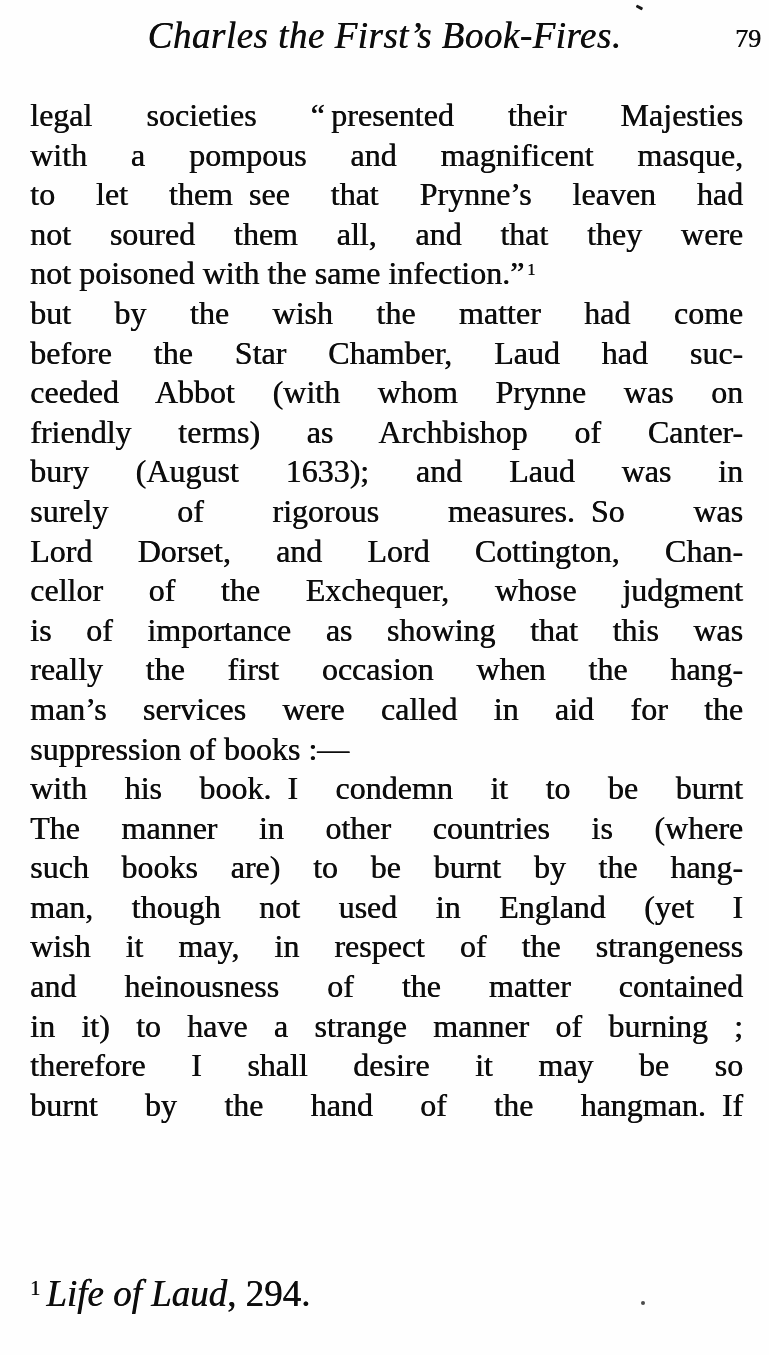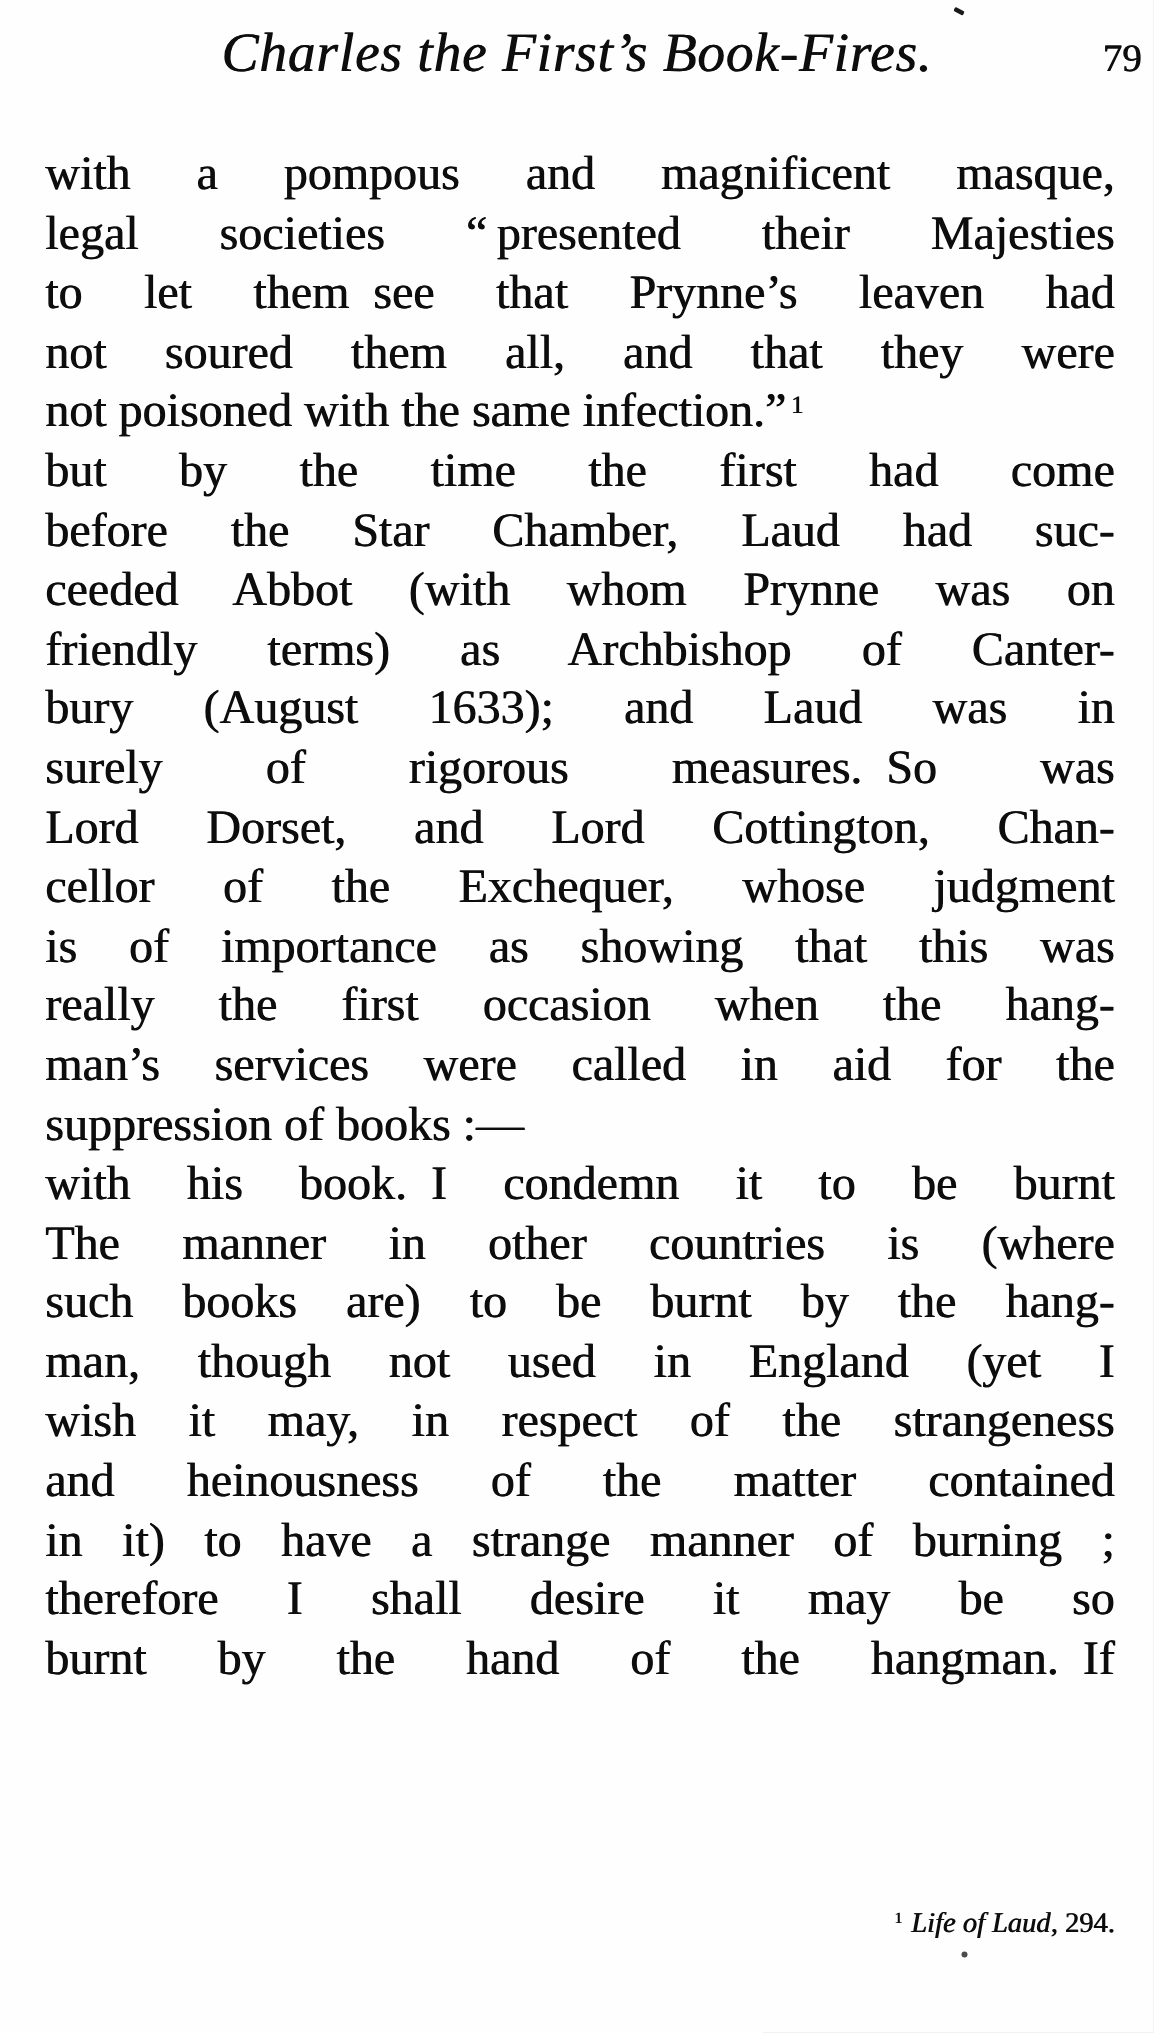--- a/index.html
+++ b/index.html
@@ -58,22 +58,22 @@
     position:relative;
     top:-0.55em;
     margin-left:3px;
     text-shadow:0.5px 0 0 currentColor;
   }
   
   .footnote {
     position:absolute;
     left:30px; top:1272px;
     width:713px;
-    text-align:right;
-    font-size:19px;
+    text-align:left;
+    font-size:37px;
     text-shadow:0.5px 0 0 currentColor;
   }
   .footnote .work { font-style:italic; }
   .footnote sup.fnmark {
     font-size:0.55em;
     vertical-align:baseline;
     position:relative;
     top:-0.55em;
     margin-right:6px;
   }
@@ -103,29 +103,29 @@
   <div class="speck-top"></div>
 
   <div class="header">
     <span class="title">Charles the First’s Book-Fires.</span>
     <span class="pagenum">79</span>
   </div>
 
   <div class="textblock">
 
     <div>
+      <div class="line">legal societies “ presented their Majesties</div>
       <div class="line">with a pompous and magnificent masque,</div>
-      <div class="line">legal societies “ presented their Majesties</div>
       <div class="line">to let them see that Prynne’s leaven had</div>
       <div class="line">not soured them all, and that they were</div>
       <div class="line plast"><span>not poisoned with the same infection.”</span><sup class="fnref">1</sup></div>
     </div>
 
     <div>
-      <div class="line">but by the time the first had come</div>
+      <div class="line">but by the wish the matter had come</div>
       <div class="line">before the Star Chamber, Laud had suc-</div>
       <div class="line">ceeded Abbot (with whom Prynne was on</div>
       <div class="line">friendly terms) as Archbishop of Canter-</div>
       <div class="line">bury (August 1633); and Laud was in</div>
       <div class="line">surely of rigorous measures. So was</div>
       <div class="line">Lord Dorset, and Lord Cottington, Chan-</div>
       <div class="line">cellor of the Exchequer, whose judgment</div>
       <div class="line">is of importance as showing that this was</div>
       <div class="line">really the first occasion when the hang-</div>
       <div class="line">man’s services were called in aid for the</div>

